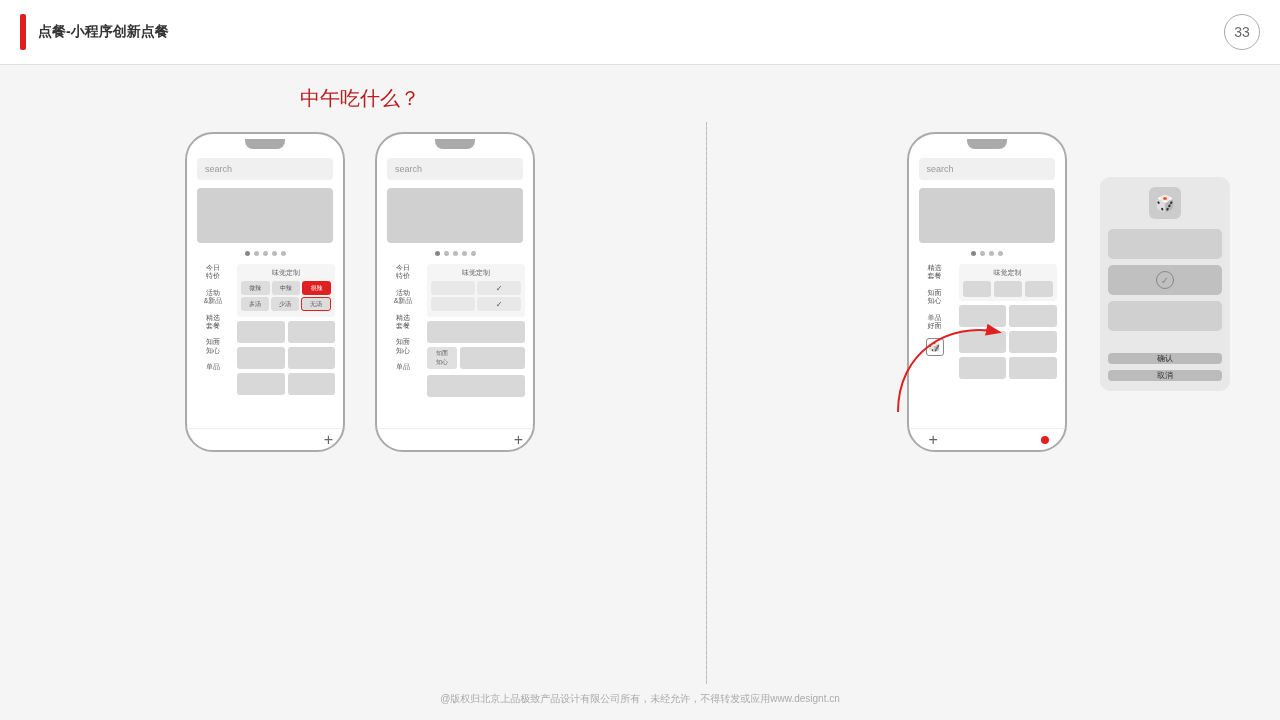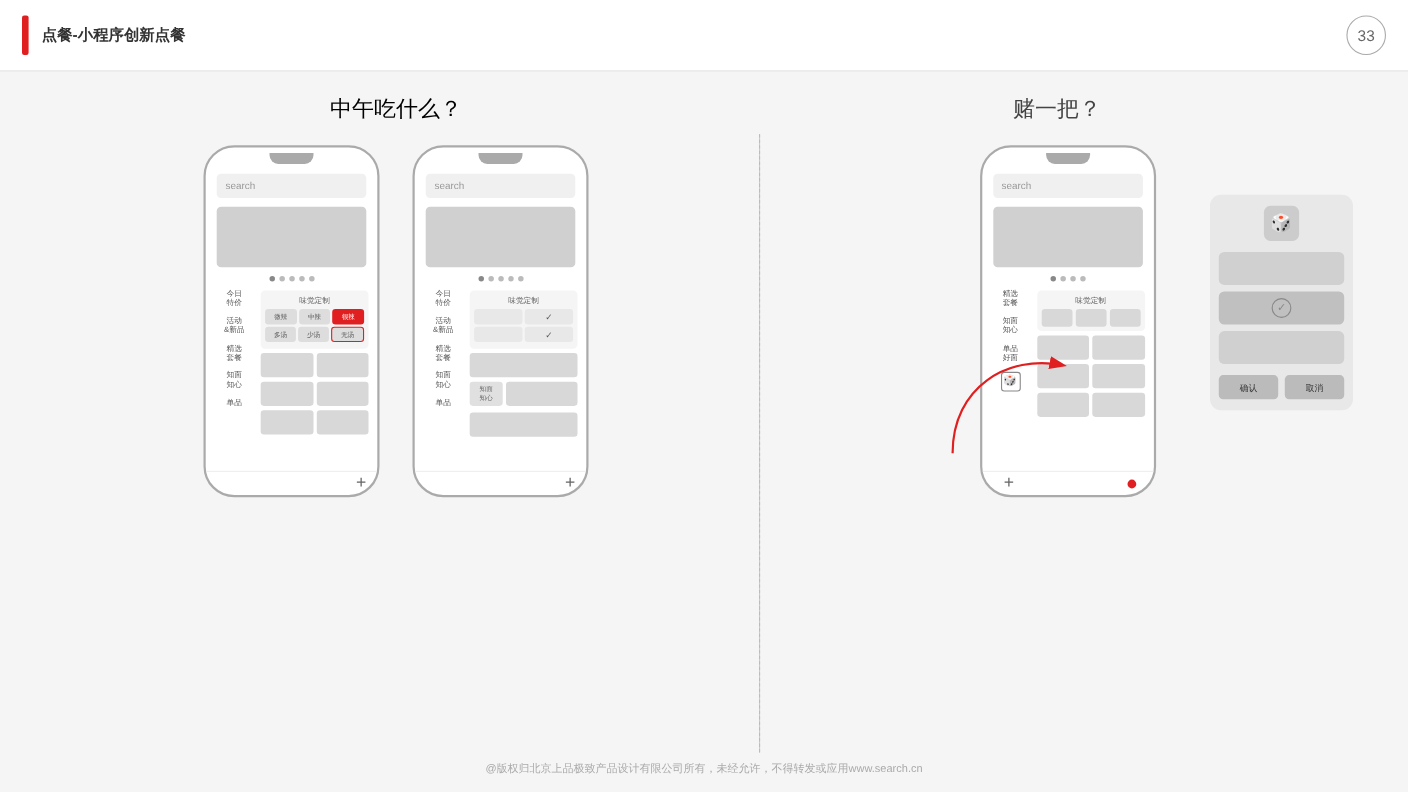--- a/index.html
+++ b/index.html
@@ -60,37 +60,37 @@
     
     .section-titles {
       display: flex;
       width: 100%;
       margin-bottom: 10px;
     }
     .section-title-left {
       flex: 0 0 640px;
       text-align: center;
       font-size: 20px;
-      color: #000000;
+      color: #b91c1c;
       font-weight: 400;
     }
     .section-title-right {
       flex: 1;
       text-align: center;
       font-size: 20px;
       color: #444;
       font-weight: 400;
     }
 
     
     .phones-row {
       display: flex;
       align-items: flex-start;
       flex: 1;
-      gap: 0;
+      gap: 16px;
     }
 
     
     .left-section {
       display: flex;
       gap: 30px;
       flex: 0 0 640px;
       justify-content: center;
       padding-top: 10px;
       position: relative;
@@ -340,21 +340,22 @@
       border: 1.5px solid #888;
       display: flex;
       align-items: center;
       justify-content: center;
       font-size: 10px;
       color: #888;
     }
     .popup-actions {
       display: flex;
       gap: 6px;
-      margin-top: 4px;
+      margin-top: 16px;
+      flex-direction: column;
     }
     .popup-btn {
       flex: 1;
       height: 22px;
       background: #bbb;
       border-radius: 4px;
       display: flex;
       align-items: center;
       justify-content: center;
       font-size: 8px;
@@ -376,21 +377,20 @@
   <div class="header-accent"></div>
   <span class="header-title">点餐-小程序创新点餐</span>
   <div class="page-number">33</div>
 </div>
 
 <div class="main">
 
   <div class="section-titles">
     <div class="section-title-left">中午吃什么？</div>
     <div style="flex:0 0 2px;"></div>
-    <div class="section-title-right">赌一把？</div>
   </div>
 
   <div class="phones-row">
 
     <div class="left-section">
 
       <div class="phone">
         <div class="phone-top">
           <div class="phone-notch"></div>
         </div>
@@ -578,14 +578,14 @@
         <div class="popup-item"></div>
         <div class="popup-actions">
           <div class="popup-btn">确认</div>
           <div class="popup-btn">取消</div>
         </div>
       </div>
 
     </div>
   </div>
 
-  <div class="footer">@版权归北京上品极致产品设计有限公司所有，未经允许，不得转发或应用www.search.cn</div>
+  <div class="footer">@版权归北京上品极致产品设计有限公司所有，未经允许，不得转发或应用www.designt.cn</div>
 </div>
 
 </body></html>

